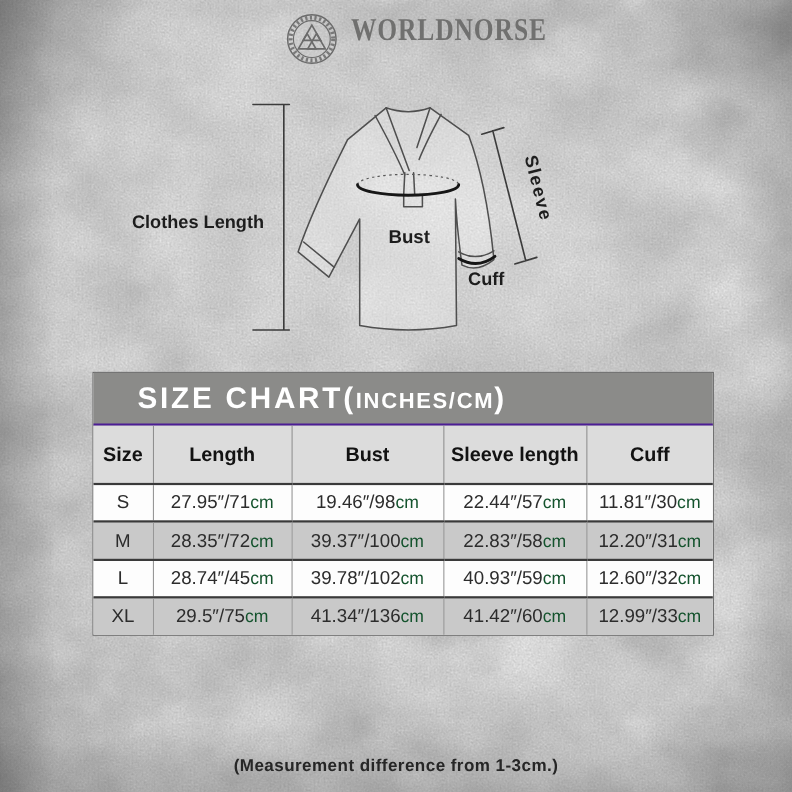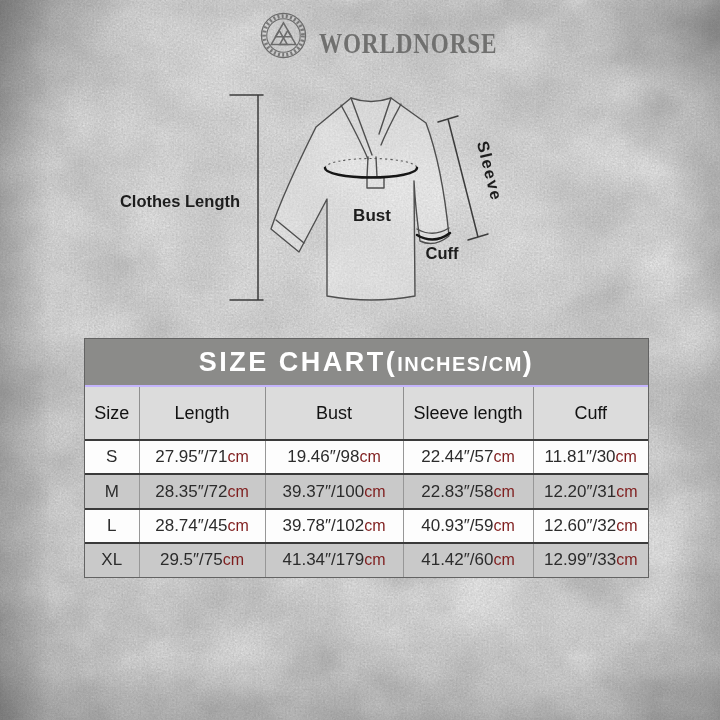--- a/index.html
+++ b/index.html
@@ -19,60 +19,60 @@
       radial-gradient(circle 300px at -40px -40px, rgba(40,40,40,.40), rgba(40,40,40,0) 70%),
       radial-gradient(circle 260px at 760px -30px, rgba(50,50,50,.32), rgba(50,50,50,0) 70%),
       radial-gradient(circle 300px at -60px 760px, rgba(50,50,50,.30), rgba(50,50,50,0) 70%),
       radial-gradient(circle 280px at 770px 760px, rgba(60,60,60,.22), rgba(60,60,60,0) 70%),
       linear-gradient(90deg, rgba(70,70,70,.30), rgba(70,70,70,0) 7%, rgba(70,70,70,0) 93%, rgba(90,90,90,.18)),
       linear-gradient(0deg, rgba(80,80,80,.22), rgba(80,80,80,0) 9%);
   }
   .content{position:absolute;inset:0;z-index:3;}
 
   
-  .brand{position:absolute;left:259px;top:11px;display:flex;align-items:flex-end;gap:11px;}
+  .brand{position:absolute;left:259px;top:11px;display:flex;align-items:flex-start;gap:11px;}
   .brand-name{
     font-family:"Liberation Serif","DejaVu Serif",serif;font-weight:bold;
     font-size:29px;color:#70706f;letter-spacing:1px;
     transform:scaleX(.8);transform-origin:left center;white-space:nowrap;
   }
 
   
   .diagram{position:absolute;left:100px;top:78px;width:520px;height:240px;}
   .diagram svg{display:block;width:520px;height:240px;}
   .diagram text{font-family:"Liberation Sans","DejaVu Sans",sans-serif;font-weight:bold;fill:#1d1d1d;}
   .garment{stroke:#4f4f4f;stroke-width:1.4;fill:none;stroke-linecap:round;stroke-linejoin:round;}
   .garment-fill{fill:rgba(246,246,246,.30);}
   .measure{stroke:#3c3c3c;stroke-width:1.5;fill:none;stroke-linecap:round;}
   .heavy{stroke:#161616;stroke-width:2.6;fill:none;stroke-linecap:round;}
   .dashed{stroke:#5a5a5a;stroke-width:1.1;fill:none;stroke-dasharray:2.2 3;}
 
   
   .chart{position:absolute;left:84px;top:338px;width:563px;border:1px solid #636363;background:#fdfdfd;}
   .chart-title{
-    height:46px;line-height:46px;background:#8b8b89;color:#fff;text-align:center;
-    font-weight:bold;border-bottom:2px solid #c4b5fd;white-space:nowrap;
+    height:46px;line-height:46px;background:#8b8b89;color:#fff;text-align:left;
+    font-weight:bold;border-bottom:2px solid #4c1d95;white-space:nowrap;padding-left:40px;
   }
   .chart-title .main{font-size:27px;letter-spacing:2.5px;}
   .chart-title .units{font-size:20px;letter-spacing:1.5px;}
   table{border-collapse:collapse;width:100%;table-layout:fixed;}
   th,td{text-align:center;vertical-align:middle;padding:0;}
   th{
-    height:52px;background:#dcdcdc;font-size:18px;font-weight:normal;color:#121212;
+    height:52px;background:#dcdcdc;font-size:18px;font-weight:bold;color:#121212;
     border-left:1px solid #8f8f8f;
   }
   th:first-child{border-left:none;}
   tbody td{
     height:32.4px;font-size:17px;color:#2c2c2c;
     border-left:1px solid #979797;border-top:2px solid #3a3a3a;
   }
   tbody td:first-child{border-left:none;}
   tbody tr:nth-child(even) td{background:#c9c9c9;}
   tbody tr:nth-child(odd) td{background:#fdfdfd;}
-  td .u{color:#7f1d1d;font-size:16px;margin-top:17px;}
+  td .u{color:#14532d;font-size:16px;margin-top:17px;}
 
   .footer-note{
     position:absolute;left:0;top:688px;width:720px;text-align:center;
     font-size:15.5px;font-weight:bold;color:#262626;letter-spacing:.4px;
   }
 </style>
 </head>
 <body>
 
 <div id="stage">
@@ -184,23 +184,24 @@
           <tr>
             <td>L</td>
             <td><span class="v">28.74″/45</span><span class="u">cm</span></td>
             <td><span class="v">39.78″/102</span><span class="u">cm</span></td>
             <td><span class="v">40.93″/59</span><span class="u">cm</span></td>
             <td><span class="v">12.60″/32</span><span class="u">cm</span></td>
           </tr>
           <tr>
             <td>XL</td>
             <td><span class="v">29.5″/75</span><span class="u">cm</span></td>
-            <td><span class="v">41.34″/179</span><span class="u">cm</span></td>
+            <td><span class="v">41.34″/136</span><span class="u">cm</span></td>
             <td><span class="v">41.42″/60</span><span class="u">cm</span></td>
             <td><span class="v">12.99″/33</span><span class="u">cm</span></td>
           </tr>
         </tbody>
       </table>
     </div>
 
+    <div class="footer-note">(Measurement difference from 1-3cm.)</div>
 
   </div>
 </div>
 
 </body></html>

